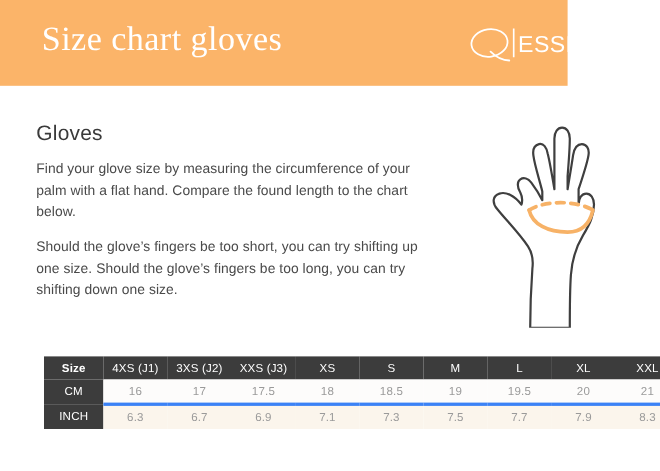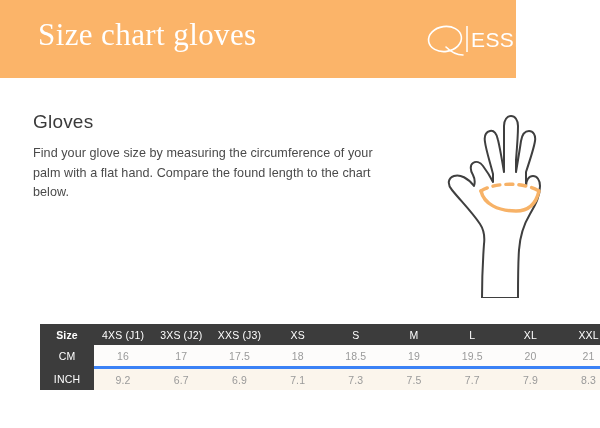--- a/index.html
+++ b/index.html
@@ -154,20 +154,21 @@
 
         <text x="120" y="36" font-family="Liberation Sans, sans-serif" font-size="6.5" fill="#ffffff" text-anchor="middle" font-style="italic" id="logo-byline">by QHP</text>
       </svg>
     </div>
   </div>
 
   <div class="content-heading">Gloves</div>
 
   <div class="para para-1">Find your glove size by measuring the circumference of your palm with a flat hand. Compare the found length to the chart below.</div>
 
+  <div class="para para-2">Should the glove’s fingers be too short, you can try shifting up one size. Should the glove’s fingers be too long, you can try shifting down one size.</div>
 
   <div class="hand-illustration">
     <svg viewBox="0 0 140 190" width="140" height="190" aria-hidden="true">
 
       <path d="
           M 34,78
           C 28,70 20,66 14,68
           C 8,70 7,76 12,82
           C 20,92 32,104 40,116
           C 44,122 45,128 44,136
@@ -241,21 +242,21 @@
         <td class="cell-data">18</td>
         <td class="cell-data">18.5</td>
         <td class="cell-data">19</td>
         <td class="cell-data">19.5</td>
         <td class="cell-data">20</td>
         <td class="cell-data">21</td>
       </tr>
 
       <tr class="row-inch">
         <td class="cell-dark">INCH</td>
-        <td class="cell-data">9.2</td>
+        <td class="cell-data">6.3</td>
         <td class="cell-data">6.7</td>
         <td class="cell-data">6.9</td>
         <td class="cell-data">7.1</td>
         <td class="cell-data">7.3</td>
         <td class="cell-data">7.5</td>
         <td class="cell-data">7.7</td>
         <td class="cell-data">7.9</td>
         <td class="cell-data">8.3</td>
       </tr>
     </tbody>

